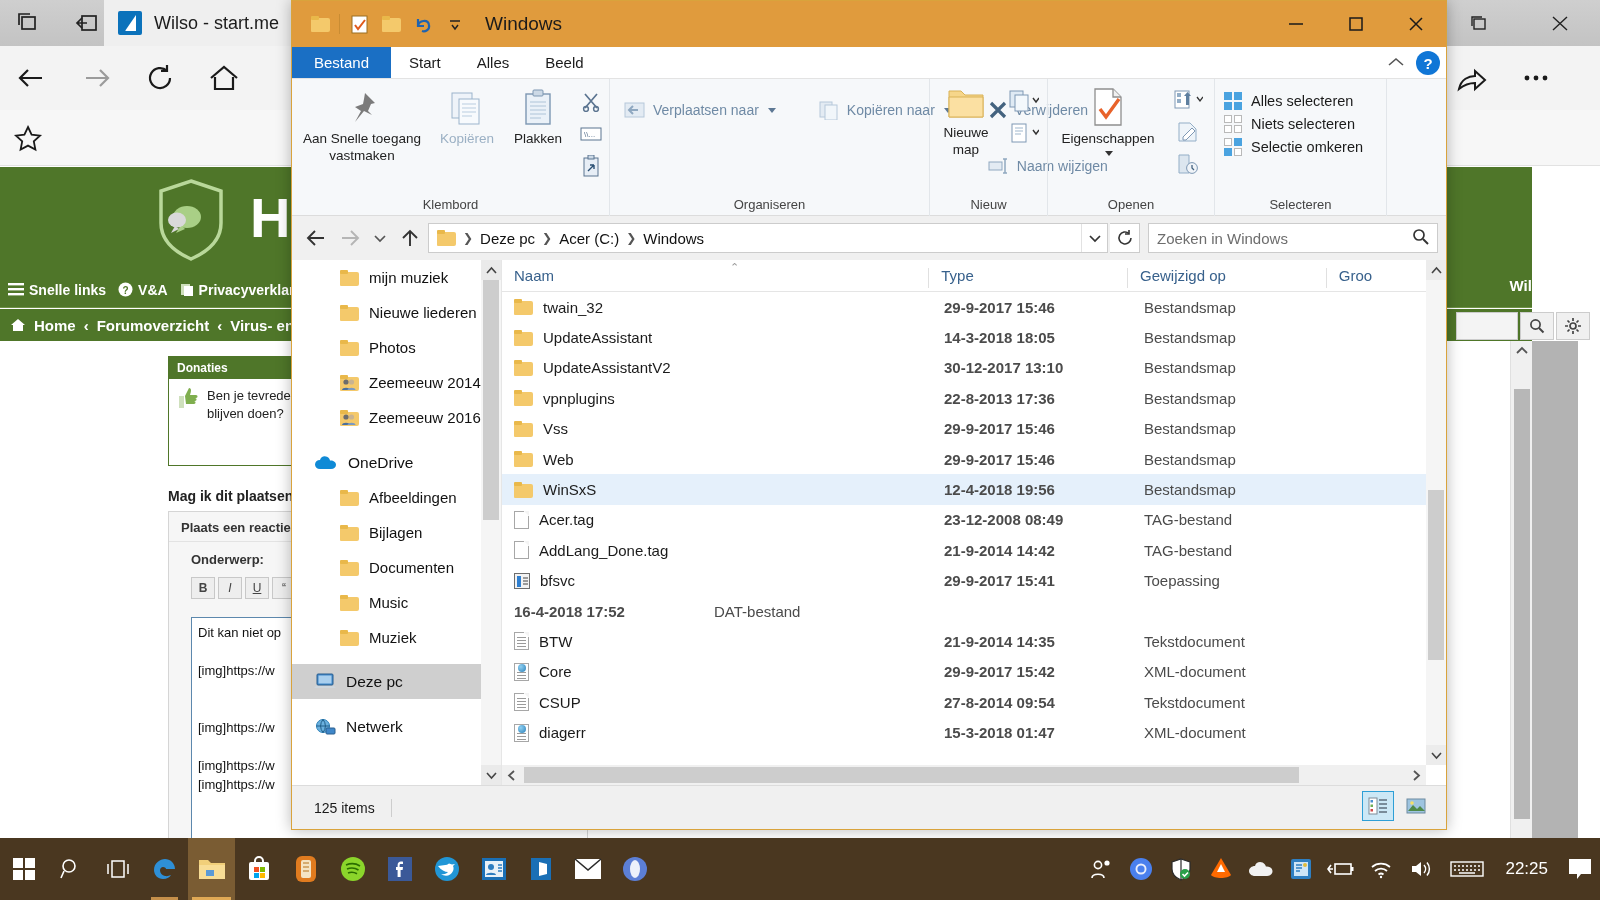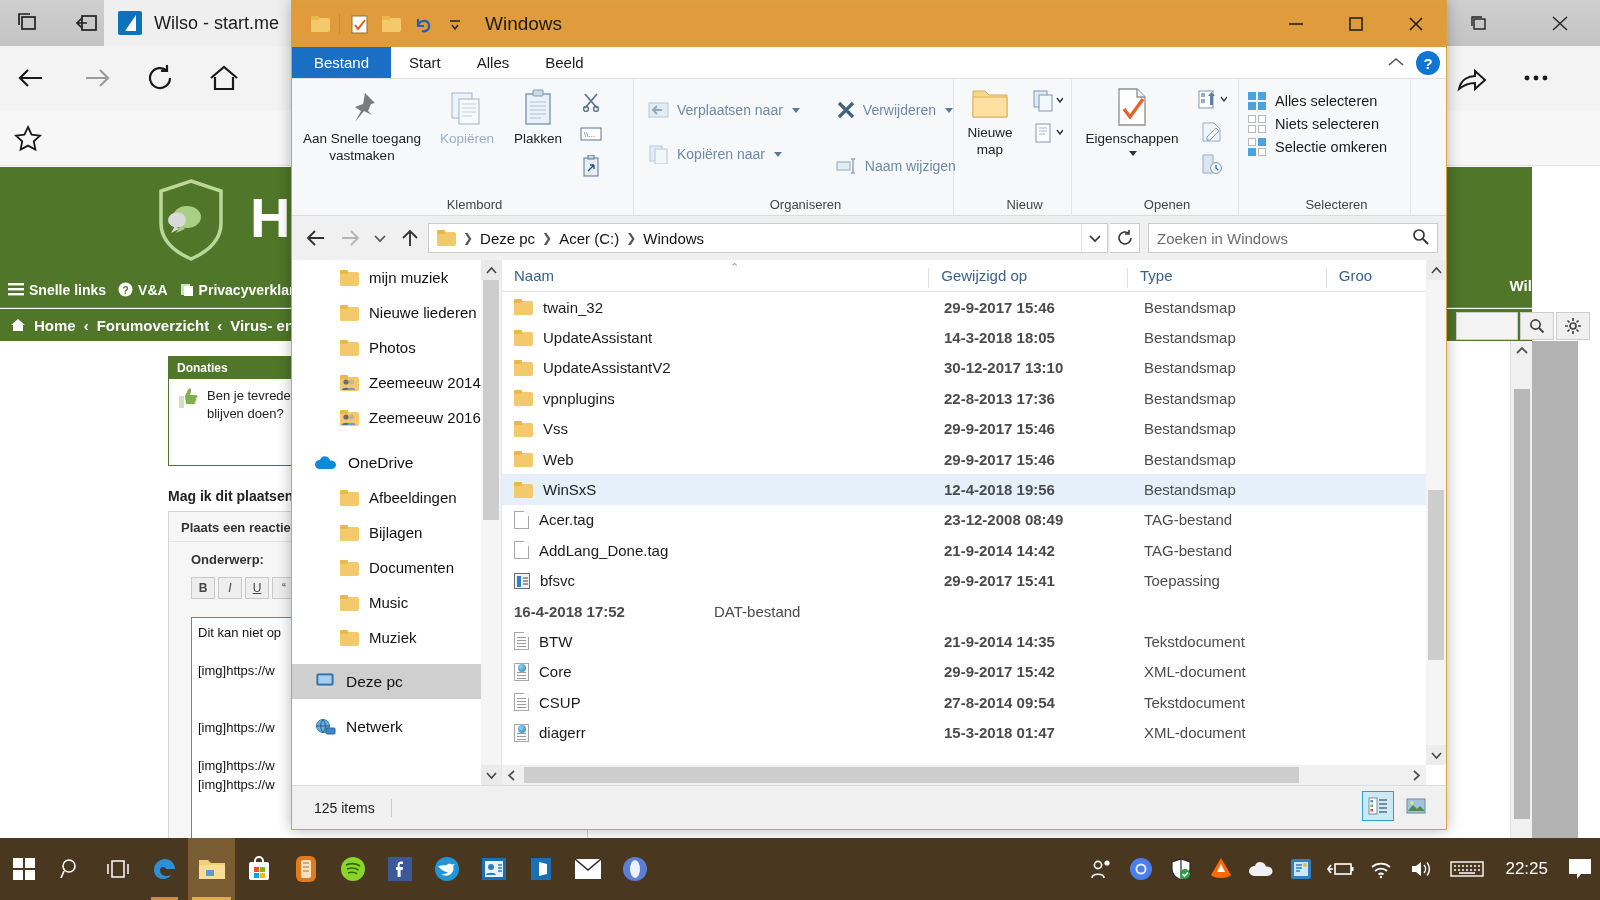--- a/index.html
+++ b/index.html
@@ -152,21 +152,21 @@
     display:flex;align-items:center;justify-content:center;font-size:15px;font-weight:bold;
   }
 
   .ribbon{
     height:137px; background:#f6f8fa; border-bottom:1px solid #dcdcdc; position:relative;
     display:flex;
   }
   .rgroup{ position:relative; height:137px; display:flex; flex-direction:column;
            border-right:1px solid #e2e6ea; }
   .rgroup .rlabel{
-    position:absolute; bottom:4px; left:12px; width:100%; text-align:center;
+    position:absolute; bottom:4px; left:0; width:100%; text-align:center;
     font-size:13px; color:#444;
   }
   .rcontent{ flex:1; display:flex; align-items:flex-start; padding-top:6px;}
   .bigbtn{
     display:flex;flex-direction:column;align-items:center;justify-content:flex-start;
     width:auto;padding:4px 8px; text-align:center;
   }
   .bigbtn .lbl{ font-size:13.5px; color:#222; line-height:1.25; margin-top:4px;}
   .bigbtn.dim .lbl{ color:#9bb0c4; }
   .smallbtn{
@@ -562,21 +562,21 @@
         <svg width="20" height="14" viewBox="0 0 20 14">
             <path d="M3 10l7-6 7 6" stroke="#555" stroke-width="1.6" fill="none"></path>
           </svg>
       </span>
       <span class="help-circle">?</span>
     </div>
   </div>
 
   <div class="ribbon">
 
-    <div class="rgroup" style="width:342px">
+    <div class="rgroup" style="width:318px">
       <div class="rcontent">
         <div class="bigbtn" style="width:140px">
           <svg width="34" height="38" viewBox="0 0 34 38">
             <path d="M20 4l10 10-4 1-3 7 4 4-8-4-9 11 6-11-6-4 8-3 1-5z" fill="#7b7b7b"></path>
           </svg>
           <span class="lbl">Aan Snelle toegang vastmaken</span>
         </div>
         <div class="bigbtn dim" style="width:70px">
           <svg width="36" height="38" viewBox="0 0 36 38">
             <rect x="3" y="4" width="20" height="25" fill="#eef3f9" stroke="#9bb4cc"></rect>
@@ -614,21 +614,21 @@
                 <path d="M6 16l6-6M12 10H8M12 10v4" stroke="#2a4f73" stroke-width="1.4" fill="none"></path>
               </svg>
           </div>
         </div>
       </div>
       <div class="rlabel">Klembord</div>
     </div>
 
     <div class="rgroup" style="width:320px">
       <div class="rcontent" style="flex-direction:row; padding-top:14px;">
-        <div style="display:flex;flex-direction:column;gap:10px;padding-left:6px;">
+        <div style="display:flex;flex-direction:row;gap:26px;padding-left:6px;">
           <div class="smallbtn">
             <svg width="22" height="20" viewBox="0 0 22 20">
                 <rect x="1" y="3" width="19" height="14" fill="#e3ebf3" stroke="#b6c8da"></rect>
                 <path d="M14 10H6M9 6l-4 4 4 4" stroke="#8fa8c0" stroke-width="2" fill="none"></path>
               </svg>
             <span>Verplaatsen naar</span>
             <span class="caret"></span>
           </div>
           <div class="smallbtn">
             <svg width="22" height="20" viewBox="0 0 22 20">
@@ -910,22 +910,22 @@
           <svg width="11" height="9" viewBox="0 0 11 9">
               <path d="M1 2l4.5 5L10 2" stroke="#444" stroke-width="1.6" fill="none"></path>
             </svg>
         </div>
       </div>
     </div>
 
     <div class="listpane">
       <div class="col-head">
         <div class="c c-name">Naam</div>
+        <div class="c c-type">Type</div>
         <div class="c c-date">Gewijzigd op</div>
-        <div class="c c-type">Type</div>
         <div class="c c-size" style="border:none">Groo</div>
         <span class="sortmark">⌃</span>
       </div>
 
       <div class="row">
         <div class="cell c-name">
             <span class="folder"></span>
             <span>twain_32</span>
           </div>
         <div class="cell date c-date">29-9-2017 15:46</div>

